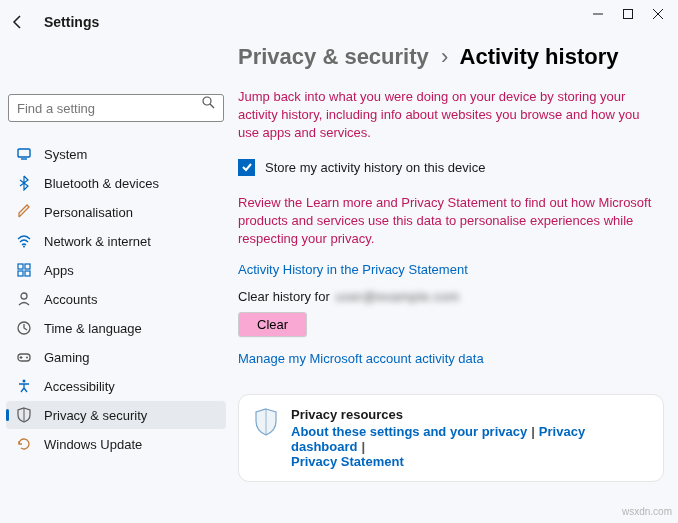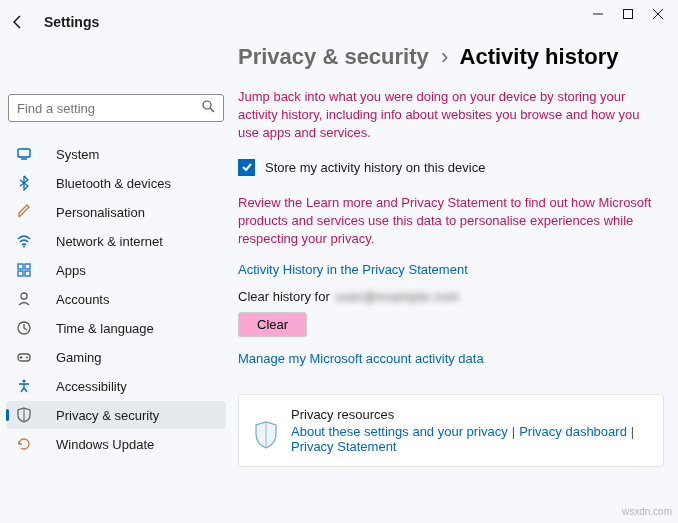--- a/index.html
+++ b/index.html
@@ -3,43 +3,43 @@
   <meta charset="utf-8">
   <style>
     * { margin: 0; padding: 0; box-sizing: border-box; font-family: "Segoe UI", -apple-system, sans-serif; }
     body { width: 678px; height: 523px; background: #f6f8fb; overflow: hidden; position: relative; color: #1a1a1a; }
     .titlebar { position: absolute; top: 0; right: 0; display: flex; gap: 18px; padding: 8px 14px; }
     .titlebar svg { display: block; }
     .header { position: absolute; top: 14px; left: 10px; display: flex; align-items: flex-start; gap: 18px; }
     .header .back svg { display: block; }
     .header .title { font-size: 14px; font-weight: 600; }
     .sidebar { position: absolute; top: 94px; left: 6px; width: 220px; }
-    .search { display: flex; align-items: center; border: 1px solid #8a8a8a; background: #fff; border-radius: 3px; height: 28px; padding: 0 8px; margin-bottom: 18px; margin-left: 2px; margin-right: 2px;}
+    .search { display: flex; border: 1px solid #8a8a8a; background: #fff; border-radius: 3px; height: 28px; padding: 0 8px; margin-bottom: 18px; margin-left: 2px; margin-right: 2px;}
     .search input { border: none; outline: none; flex: 1; font-size: 13px; background: transparent; }
     .search .sicon { color: #555; }
     .nav { list-style: none; }
-    .nav li { display: flex; align-items: center; gap: 24px; padding: 6px 10px; font-size: 13px; border-radius: 4px; cursor: pointer; margin: 1px 0; }
+    .nav li { display: flex; align-items: center; gap: 12px; padding: 6px 10px; font-size: 13px; border-radius: 4px; cursor: pointer; margin: 1px 0; }
     .nav li.active { background: #e6e9ed; position: relative; }
     .nav li.active::before { content:""; position:absolute; left:0; top:8px; bottom:8px; width:3px; background:#0067c0; border-radius:2px;}
     .nav .icon { width: 16px; height: 16px; display: flex; align-items: center; justify-content: center; }
     .main { position: absolute; top: 40px; left: 238px; right: 14px; bottom: 0; overflow: hidden; }
     .breadcrumb { font-size: 22px; font-weight: 600; color: #6b6b6b; margin-top: 4px; }
     .breadcrumb .current { color: #000000; }
     .breadcrumb .chev { margin: 0 6px; font-weight: 400; }
     .desc { font-size: 13px; color: #be185d; margin-top: 18px; line-height: 1.4; }
     .chk-row { display: flex; align-items: center; gap: 10px; margin-top: 16px; font-size: 13px; }
     .chk { width: 17px; height: 17px; background: #0067c0; display: flex; align-items: center; justify-content: center; }
     .chk svg { display: block; }
     .link { color: #0067c0; font-size: 13px; cursor: pointer; margin-top: 40px; }
     .section-h { font-size: 17px; font-weight: 600; margin-top: 28px; }
     .clearfor { font-size: 13px; margin-top: 12px; display:flex; align-items:center; gap:6px;}
     .blur { filter: blur(3px); color:#5a5a5a; letter-spacing:0.5px;}
     .clear-btn { margin-top: 8px; background: #f9a8d4; border: 1px solid #ccc; padding: 4px 18px; font-size: 13px; border-radius: 3px; cursor: pointer; box-shadow: 0 1px 0 rgba(0,0,0,0.04);}
     .mt14 { margin-top: 14px; }
-    .card { margin-top: 28px; background: #fff; border: 1px solid #e5e5e5; border-radius: 3px; padding: 12px 14px; display: flex; gap: 12px; align-items: flex-end;}
+    .card { margin-top: 28px; background: #fff; border: 1px solid #e5e5e5; border-radius: 11px; padding: 12px 14px; display: flex; gap: 12px; align-items: flex-start; font-weight: bold;}
     .card .shield { flex-shrink: 0; }
     .card .ctitle { font-size: 13px; }
     .card .clinks { font-size: 13px; margin-top: 2px;}
     .card .clinks .sep { color: #555; margin: 0 4px; }
     .watermark { position: absolute; right: 6px; bottom: 6px; font-size: 10px; color: #b5b5b5; }
   </style>
 </head>
 <body>
 
 <div class="titlebar">

